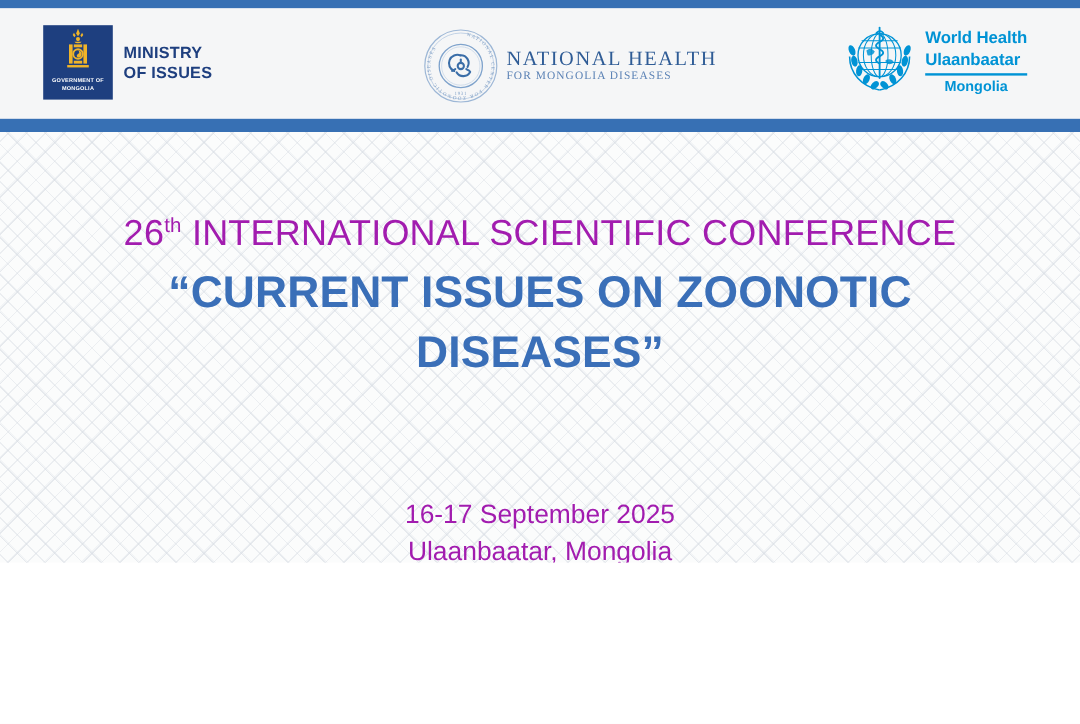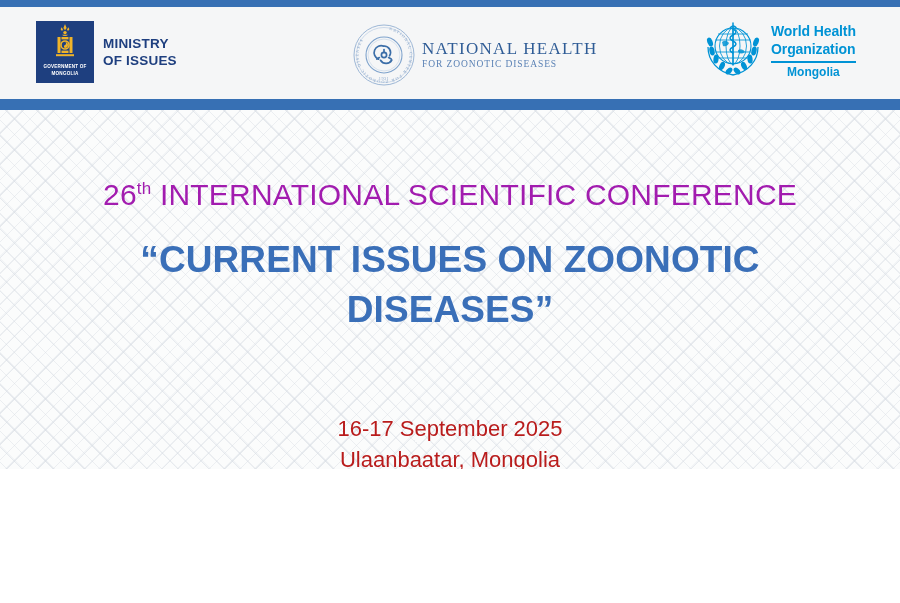--- a/index.html
+++ b/index.html
@@ -156,32 +156,32 @@
     font-size: 17px;
     vertical-align: super;
     line-height: 0;
   }
   .title-main {
     color: #3a6fb8;
     font-size: 37px;
     font-weight: bold;
     line-height: 50px;
     letter-spacing: .1px;
-    margin-top: 20px;
+    margin-top: 4px;
     padding: 0 60px;
   }
 
   .meta-block {
     position: absolute;
     left: 0; top: 413px;
     width: 900px;
     text-align: center;
   }
   .meta-line {
-    color: #b91c1c;
+    color: #a21caf;
     font-size: 22px;
     line-height: 31px;
   }
 
   
   .wave {
     position: absolute;
     left: 0; top: 440px;
     width: 900px; height: 163px;
   }
@@ -248,21 +248,21 @@
       <defs>
         <path id="ring-top" d="M32 6.5 a25.5 25.5 0 0 1 0 51 a25.5 25.5 0 0 1 0 -51"></path>
       </defs>
       <text font-family="Liberation Serif, serif" font-size="4.1" fill="#7d9dc4" letter-spacing="1.15">
         <textPath href="#ring-top" startOffset="3%">NATIONAL CENTER FOR ZOONOTIC DISEASES</textPath>
       </text>
       <text x="32" y="56.5" text-anchor="middle" font-family="Liberation Serif, serif" font-size="4.2" fill="#8aa8cc" letter-spacing=".5">1931</text>
     </svg>
     <div class="ncz-text">
       <div class="ncz-line1">NATIONAL HEALTH</div>
-      <div class="ncz-line2">FOR ZOONOTIC DISEASES</div>
+      <div class="ncz-line2">FOR MONGOLIA DISEASES</div>
     </div>
   </div>
 
   <div class="logo-who">
     <svg width="62" height="60" viewBox="0 0 62 60">
       <g stroke="#0093d5" fill="none" stroke-width="1">
 
         <path d="M31 55 C16 52 6 41 6 27" stroke-width="1.3"></path>
         <path d="M31 55 C46 52 56 41 56 27" stroke-width="1.3"></path>
         <g fill="#0093d5" stroke="none">
@@ -289,21 +289,21 @@
       </g>
 
       <g stroke="#0093d5" fill="none" stroke-width="1.5" stroke-linecap="round">
         <path d="M31 3 V45"></path>
         <path d="M31 9 q6 3 0 6 q-6 3 0 6 q6 3 0 6 q-6 3 0 6"></path>
         <path d="M28.4 7.5 q3 -3 5.6 0"></path>
       </g>
     </svg>
     <div class="who-text">
       <div class="who-name">World Health</div>
-      <div class="who-name">Organization</div>
+      <div class="who-name">Ulaanbaatar</div>
       <div class="who-divider"></div>
       <div class="who-country">Mongolia</div>
     </div>
   </div>
 
   <div class="header-rule"></div>
 
   <div class="title-block">
     <div class="title-line1"><span>26</span><sup>th</sup><span> INTERNATIONAL SCIENTIFIC CONFERENCE</span></div>
     <div class="title-main">“CURRENT ISSUES ON ZOONOTIC DISEASES”</div>

